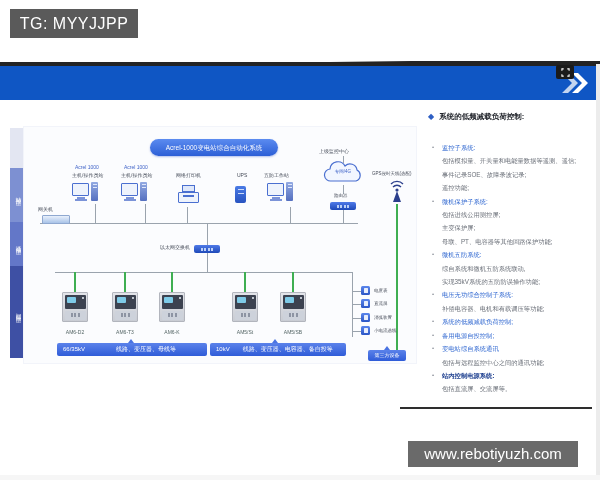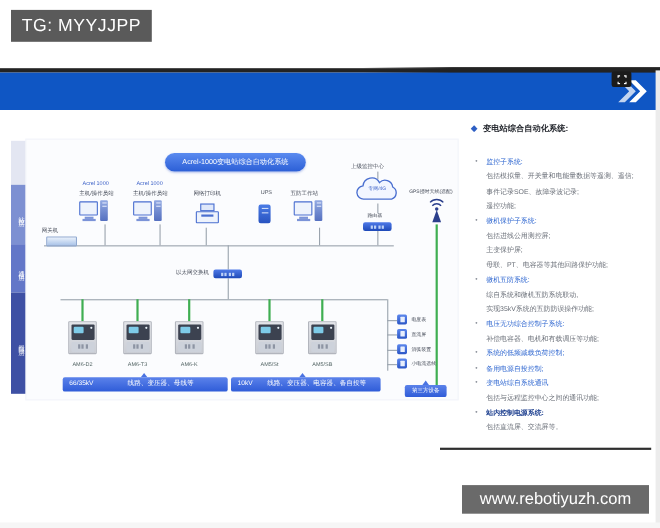--- a/index.html
+++ b/index.html
@@ -89,21 +89,21 @@
   .ln{position:relative;font-size:6.3px;line-height:13.4px;white-space:nowrap;color:#6a6f78;}
   .ln.h{color:#2e66d0;}
   .ln.h::before,.ln.h2::before{content:"\2022";position:absolute;left:-10px;color:#8a8f99;font-size:6px;}
   .ln.h2{color:#1d3f8f;font-weight:bold;}
   
   .watermark{left:408px;top:369px;width:192px;color:rgba(128,136,150,.5);font-size:19px;
       font-weight:bold;letter-spacing:1px;white-space:nowrap;z-index:6;display:flex;align-items:center;}
   .wm-logo{width:15px;height:15px;border:2px solid rgba(128,136,150,.45);border-radius:50%;
       margin-right:3px;border-left-color:transparent;transform:rotate(-40deg);}
   .dark-divider{left:400px;top:407px;width:192px;height:2px;background:#2e2e2e;}
-  .web-box{left:420px;top:441px;width:170px;height:26px;background:#6a6a6a;color:#fff;
+  .web-box{left:408px;top:441px;width:170px;height:26px;background:#6a6a6a;color:#fff;
       font-size:15px;line-height:26px;text-align:center;}
 </style>
 </head>
 <body>
 
 <div id="slide">
 
   <div class="abs tg-box">TG: MYYJJPP</div>
   <div class="abs hdr-darkline"></div>
   <div class="abs hdr-darkcorner"></div>
@@ -324,21 +324,21 @@
     </div>
   <div class="abs tp-lbl" style="left:374px;top:315px;">消弧装置</div>
   <div class="abs tp-icon" style="left:361px;top:326px;">
       <i></i>
     </div>
   <div class="abs tp-lbl" style="left:374px;top:328px;">小电流选线</div>
   <div class="abs notch" style="left:384px;top:346px;"></div>
   <div class="abs tp-banner" style="left:368px;top:350px;">第三方设备</div>
 
   <div class="abs panel-hd">
-    <span class="dia">◆</span><span>变电站综合自动化系统:</span>
+    <span class="dia">◆</span><span>系统的低频减载负荷控制:</span>
   </div>
   <div class="abs panel-lines">
     <div class="ln h">监控子系统:</div>
     <div class="ln b">包括模拟量、开关量和电能量数据等遥测、遥信;</div>
     <div class="ln b">事件记录SOE、故障录波记录;</div>
     <div class="ln b">遥控功能;</div>
     <div class="ln h">微机保护子系统:</div>
     <div class="ln b">包括进线公用测控屏;</div>
     <div class="ln b">主变保护屏;</div>
     <div class="ln b">母联、PT、电容器等其他回路保护功能;</div>

